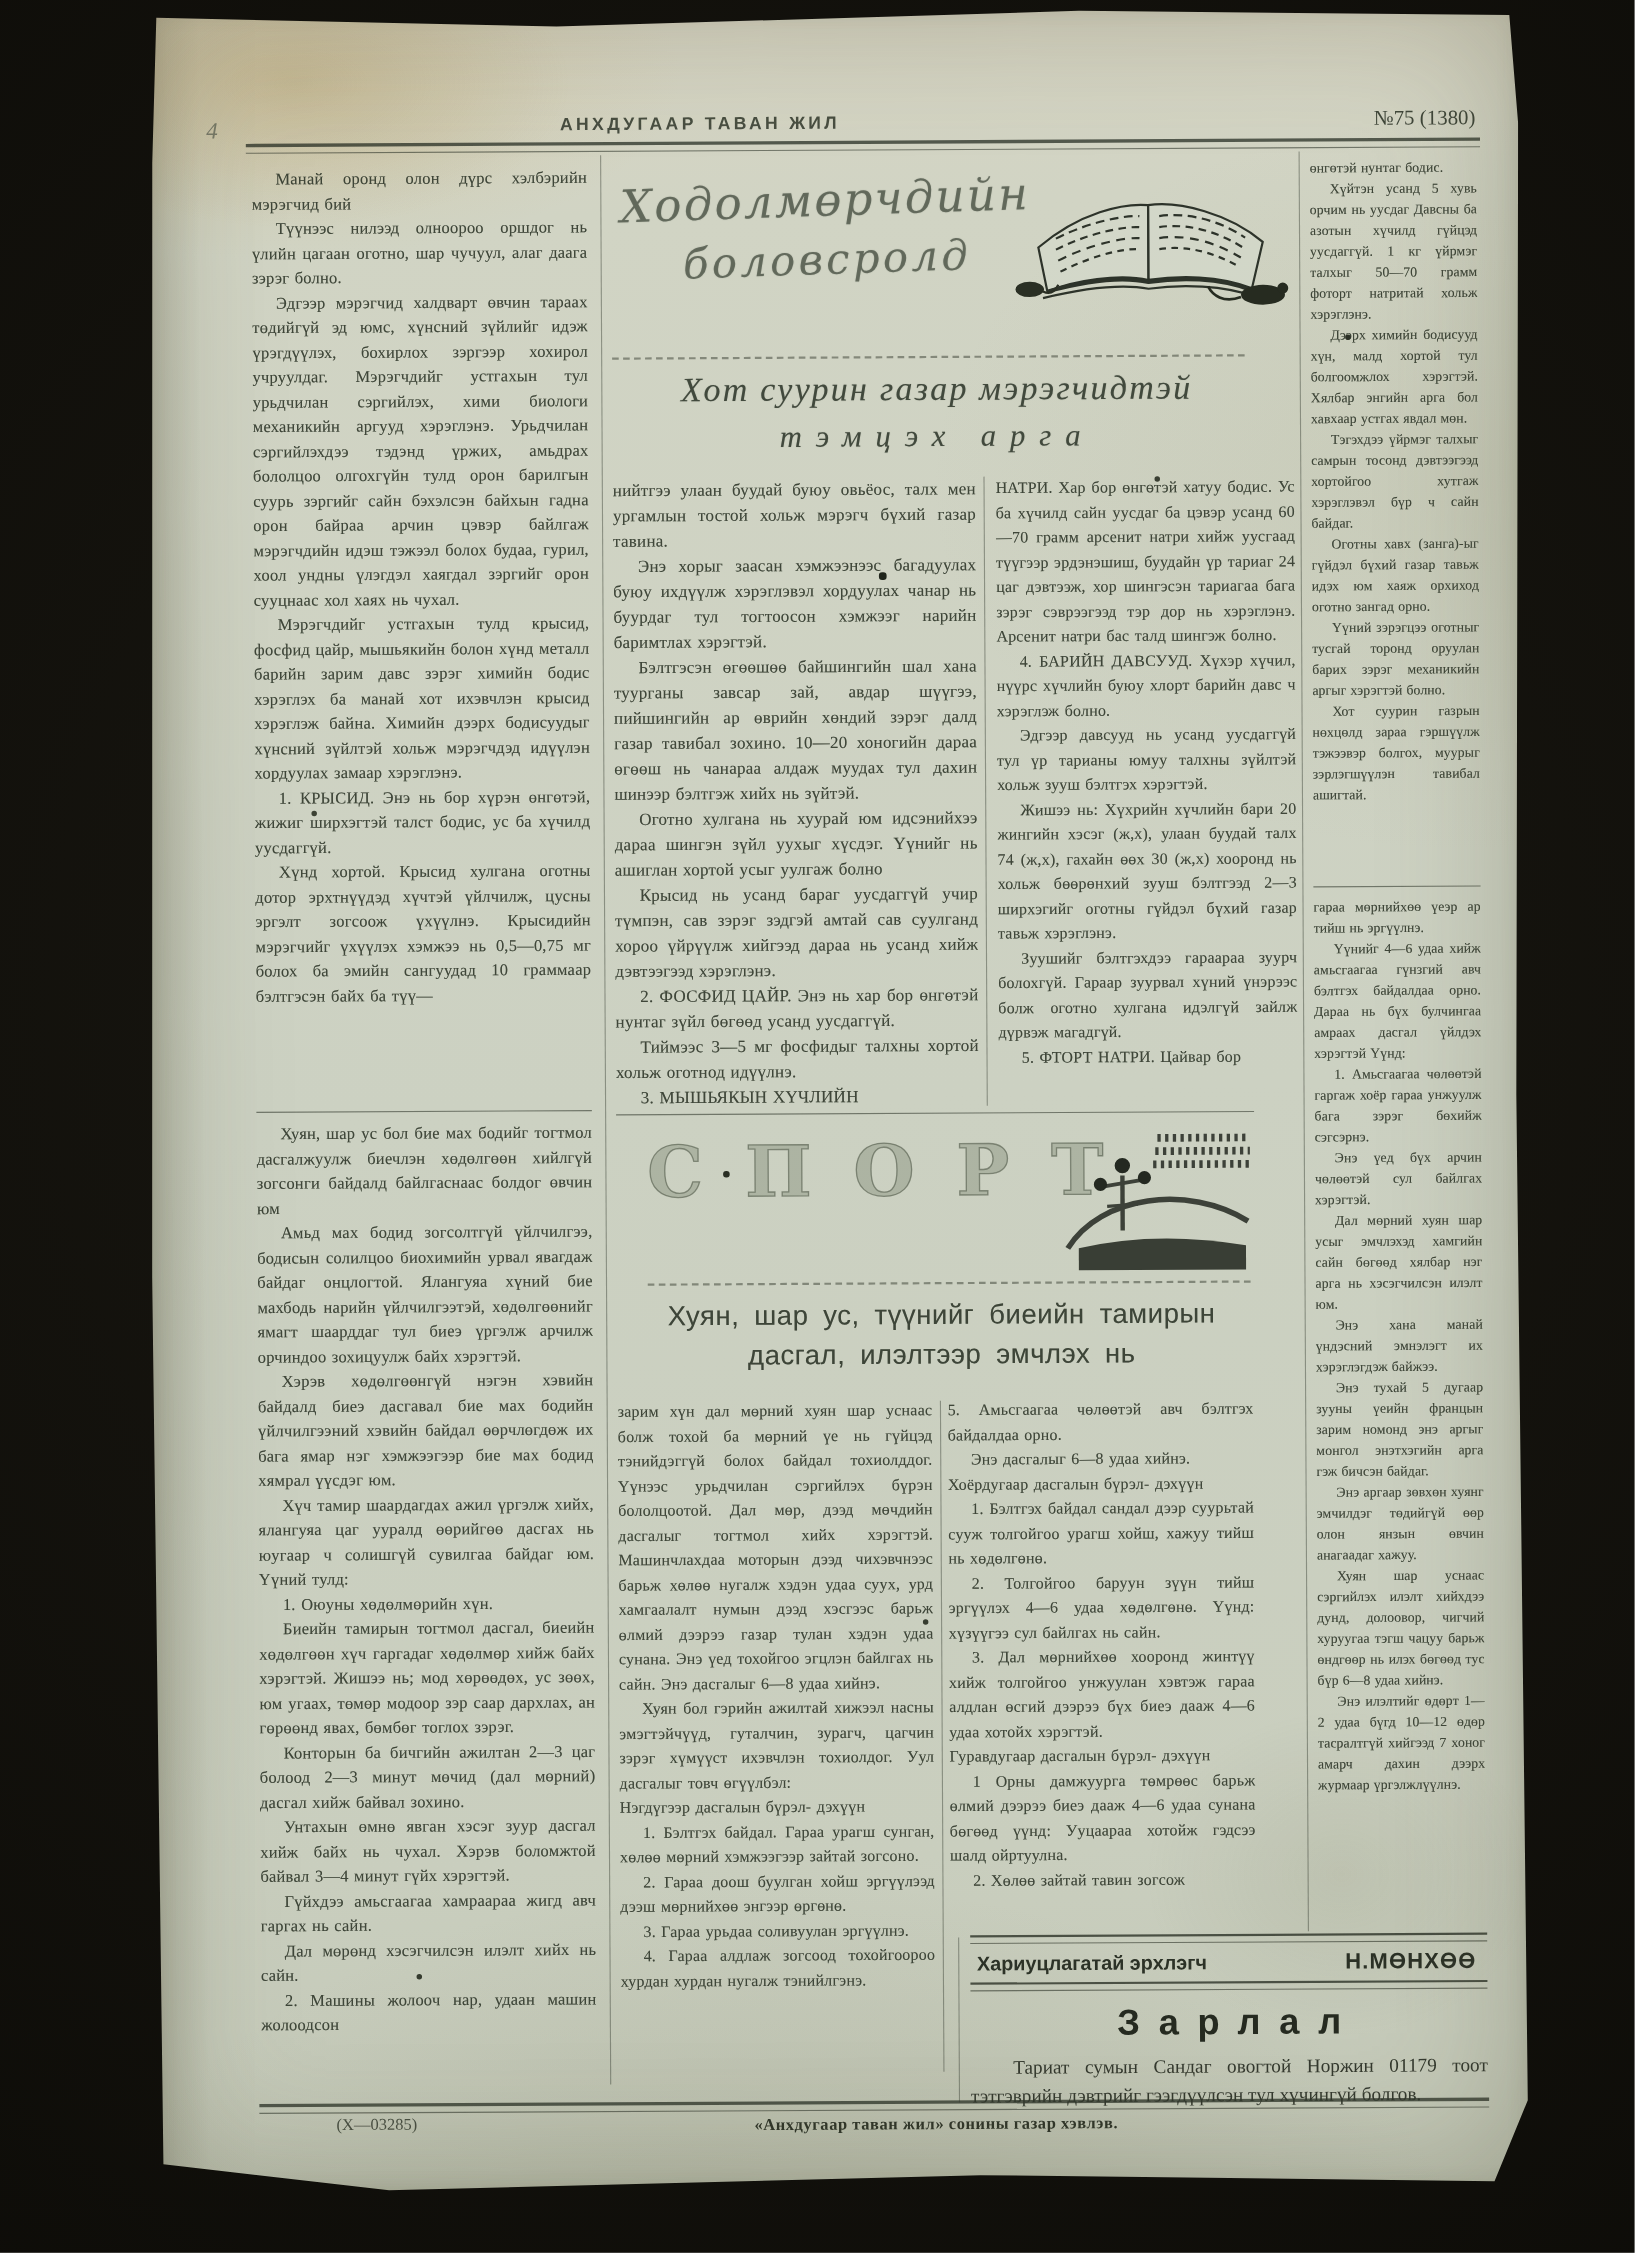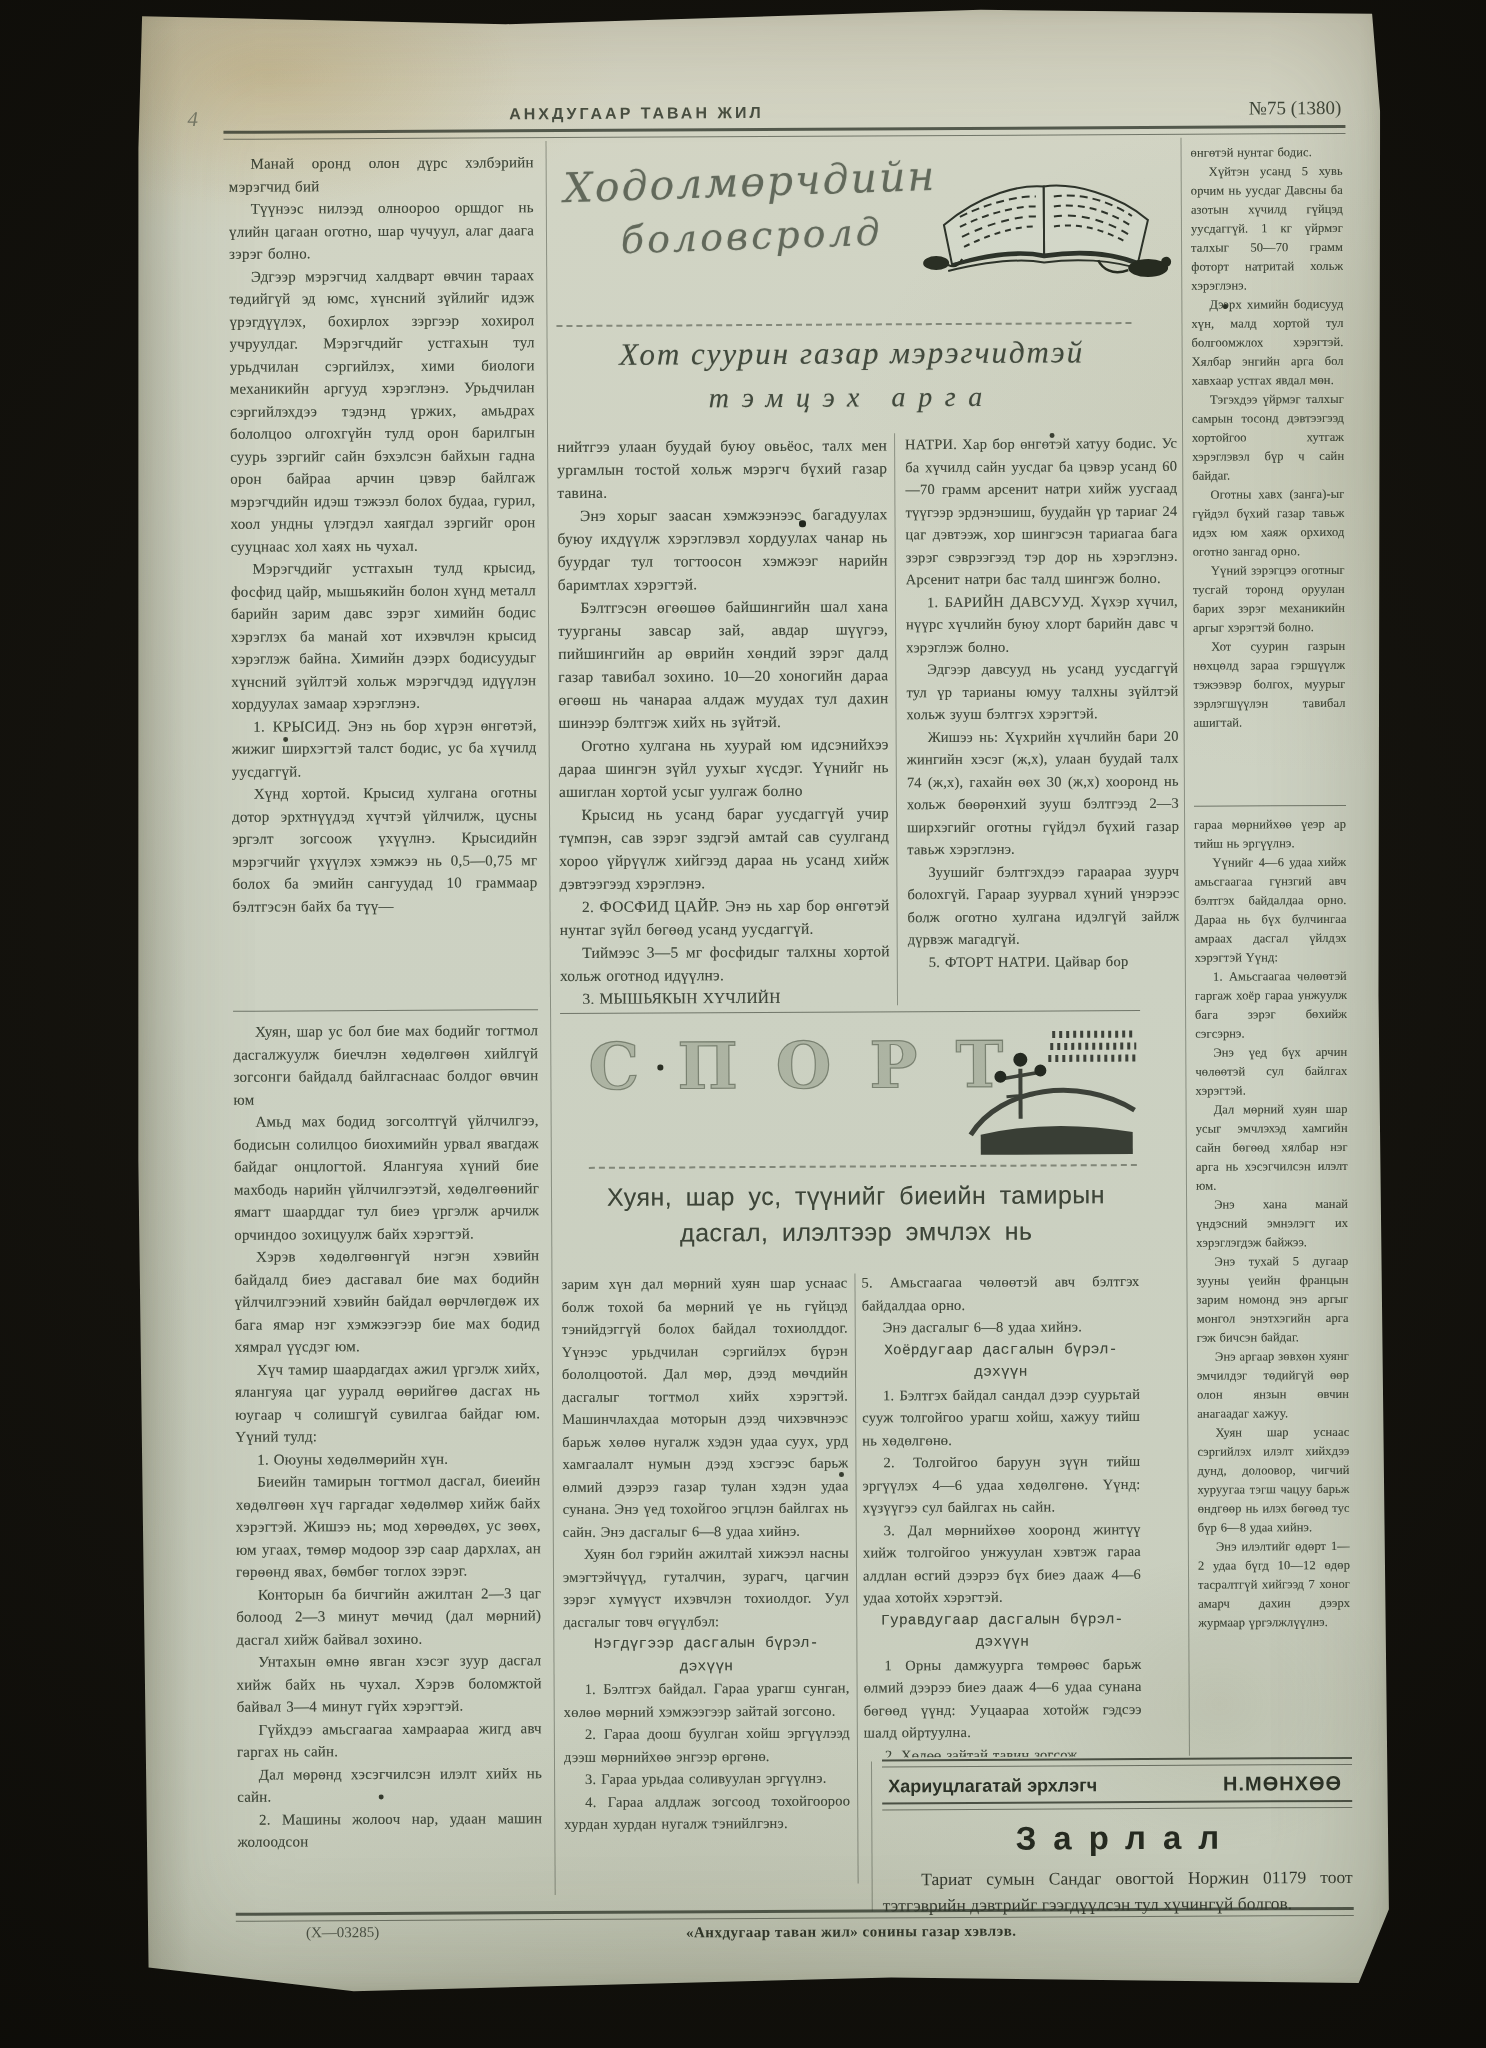--- a/index.html
+++ b/index.html
@@ -33,21 +33,21 @@
   .vrule{position:absolute;width:0;border-left:1.5px solid rgba(55,62,50,0.45);}
   
   .pagenum{font-size:21px;color:#7b7f70;font-style:italic;}
   .masthead{font-family:"Liberation Sans",sans-serif;font-weight:bold;font-size:16px;letter-spacing:3px;color:rgba(47,54,42,0.85);text-align:center;}
   .issue{font-size:19px;text-align:right;color:rgba(47,54,42,0.9);}
   
   .col{position:absolute;overflow:hidden;text-align:justify;letter-spacing:0.2px;word-spacing:1px;
        color:rgba(56,64,51,0.92);text-shadow:0 0 0.6px rgba(56,64,51,0.45);}
   .col p{margin:0;text-indent:1.45em;}
   .col p.noindent{text-indent:0;}
-  .col p.subhead{text-indent:0;text-align:center;font-family:Liberation Mono, monospace;}
+  .col p.subhead{text-indent:0;text-align:left;}
   .c-main{font-size:15px;line-height:22.5px;}
   .c-mid{font-size:15.5px;line-height:23px;}
   .c-mid3{font-size:14.5px;line-height:22.5px;}
   .c-narrow{font-size:12.5px;line-height:19px;letter-spacing:0.1px;word-spacing:0.5px;}
   .c-sport{font-size:14.5px;line-height:22.5px;}
   
   .kicker{position:absolute;text-align:center;font-style:italic;font-family:"DejaVu Serif",serif;
           color:rgba(58,66,54,0.60);transform:rotate(-1.6deg);text-shadow:0 0 1px rgba(58,66,54,0.35);}
   .kicker .k1{font-size:41px;letter-spacing:2px;}
   .kicker .k2{font-size:38px;margin-top:8px;letter-spacing:3px;}
@@ -141,21 +141,21 @@
       <p>Энэ хорыг заасан хэмжээнээс багадуулах буюу ихдүүлж хэрэглэвэл хордуулах чанар нь буурдаг тул тогтоосон хэмжээг нарийн баримтлах хэрэгтэй.</p>
       <p>Бэлтгэсэн өгөөшөө байшингийн шал хана туурганы завсар зай, авдар шүүгээ, пийшингийн ар өврийн хөндий зэрэг далд газар тавибал зохино. 10—20 хоногийн дараа өгөөш нь чанараа алдаж муудах тул дахин шинээр бэлтгэж хийх нь зүйтэй.</p>
       <p>Оготно хулгана нь хуурай юм идсэнийхээ дараа шингэн зүйл уухыг хүсдэг. Үүнийг нь ашиглан хортой усыг уулгаж болно</p>
       <p>Крысид нь усанд бараг уусдаггүй учир түмпэн, сав зэрэг зэдгэй амтай сав суулганд хороо үйрүүлж хийгээд дараа нь усанд хийж дэвтээгээд хэрэглэнэ.</p>
       <p>2. ФОСФИД ЦАЙР. Энэ нь хар бор өнгөтэй нунтаг зүйл бөгөөд усанд уусдаггүй.</p>
       <p>Тиймээс 3—5 мг фосфидыг талхны хортой хольж оготнод идүүлнэ.</p>
       <p>3.   МЫШЬЯКЫН   ХҮЧЛИЙН</p>
     </section>
   <section class="col c-mid3" style="left:772px;top:428px;width:272px;height:569px;">
       <p class="noindent">НАТРИ. Хар бор өнгөтэй хатуу бодис. Ус ба хүчилд сайн уусдаг ба цэвэр усанд 60—70 грамм арсенит натри хийж уусгаад түүгээр эрдэнэшиш, буудайн үр тариаг 24 цаг дэвтээж, хор шингэсэн тариагаа бага зэрэг сэврээгээд тэр дор нь хэрэглэнэ. Арсенит натри бас талд шингэж болно.</p>
-      <p>1. БАРИЙН ДАВСУУД. Хүхэр хүчил, нүүрс хүчлийн буюу хлорт барийн давс ч хэрэглэж болно.</p>
+      <p>4. БАРИЙН ДАВСУУД. Хүхэр хүчил, нүүрс хүчлийн буюу хлорт барийн давс ч хэрэглэж болно.</p>
       <p>Эдгээр давсууд нь усанд уусдаггүй тул үр тарианы юмуу талхны зүйлтэй хольж зууш бэлтгэх хэрэгтэй.</p>
       <p>Жишээ нь: Хүхрийн хүчлийн бари 20 жингийн хэсэг (ж,х), улаан буудай талх 74 (ж,х), гахайн өөх 30 (ж,х) хооронд нь хольж бөөрөнхий зууш бэлтгээд 2—3 ширхэгийг оготны гүйдэл бүхий газар тавьж хэрэглэнэ.</p>
       <p>Зуушийг бэлтгэхдээ гараараа зуурч болохгүй. Гараар зуурвал хүний үнэрээс болж оготно хулгана идэлгүй зайлж дүрвэж магадгүй.</p>
       <p>5. ФТОРТ НАТРИ. Цайвар бор</p>
     </section>
   <section class="col c-narrow" style="left:1059px;top:140px;width:152px;height:656px;">
       <p class="noindent">өнгөтэй нунтаг бодис.</p>
       <p>Хүйтэн усанд 5 хувь орчим нь уусдаг Давсны ба азотын хүчилд гүйцэд уусдаггүй. 1 кг үйрмэг талхыг 50—70 грамм фоторт натритай хольж хэрэглэнэ.</p>
       <p>Дээрх химийн бодисууд хүн, малд хортой тул болгоомжлох хэрэгтэй. Хялбар энгийн арга бол хавхаар устгах явдал мөн.</p>
       <p>Тэгэхдээ үйрмэг талхыг самрын тосонд дэвтээгээд хортойгоо хутгаж хэрэглэвэл бүр ч сайн байдаг.</p>

